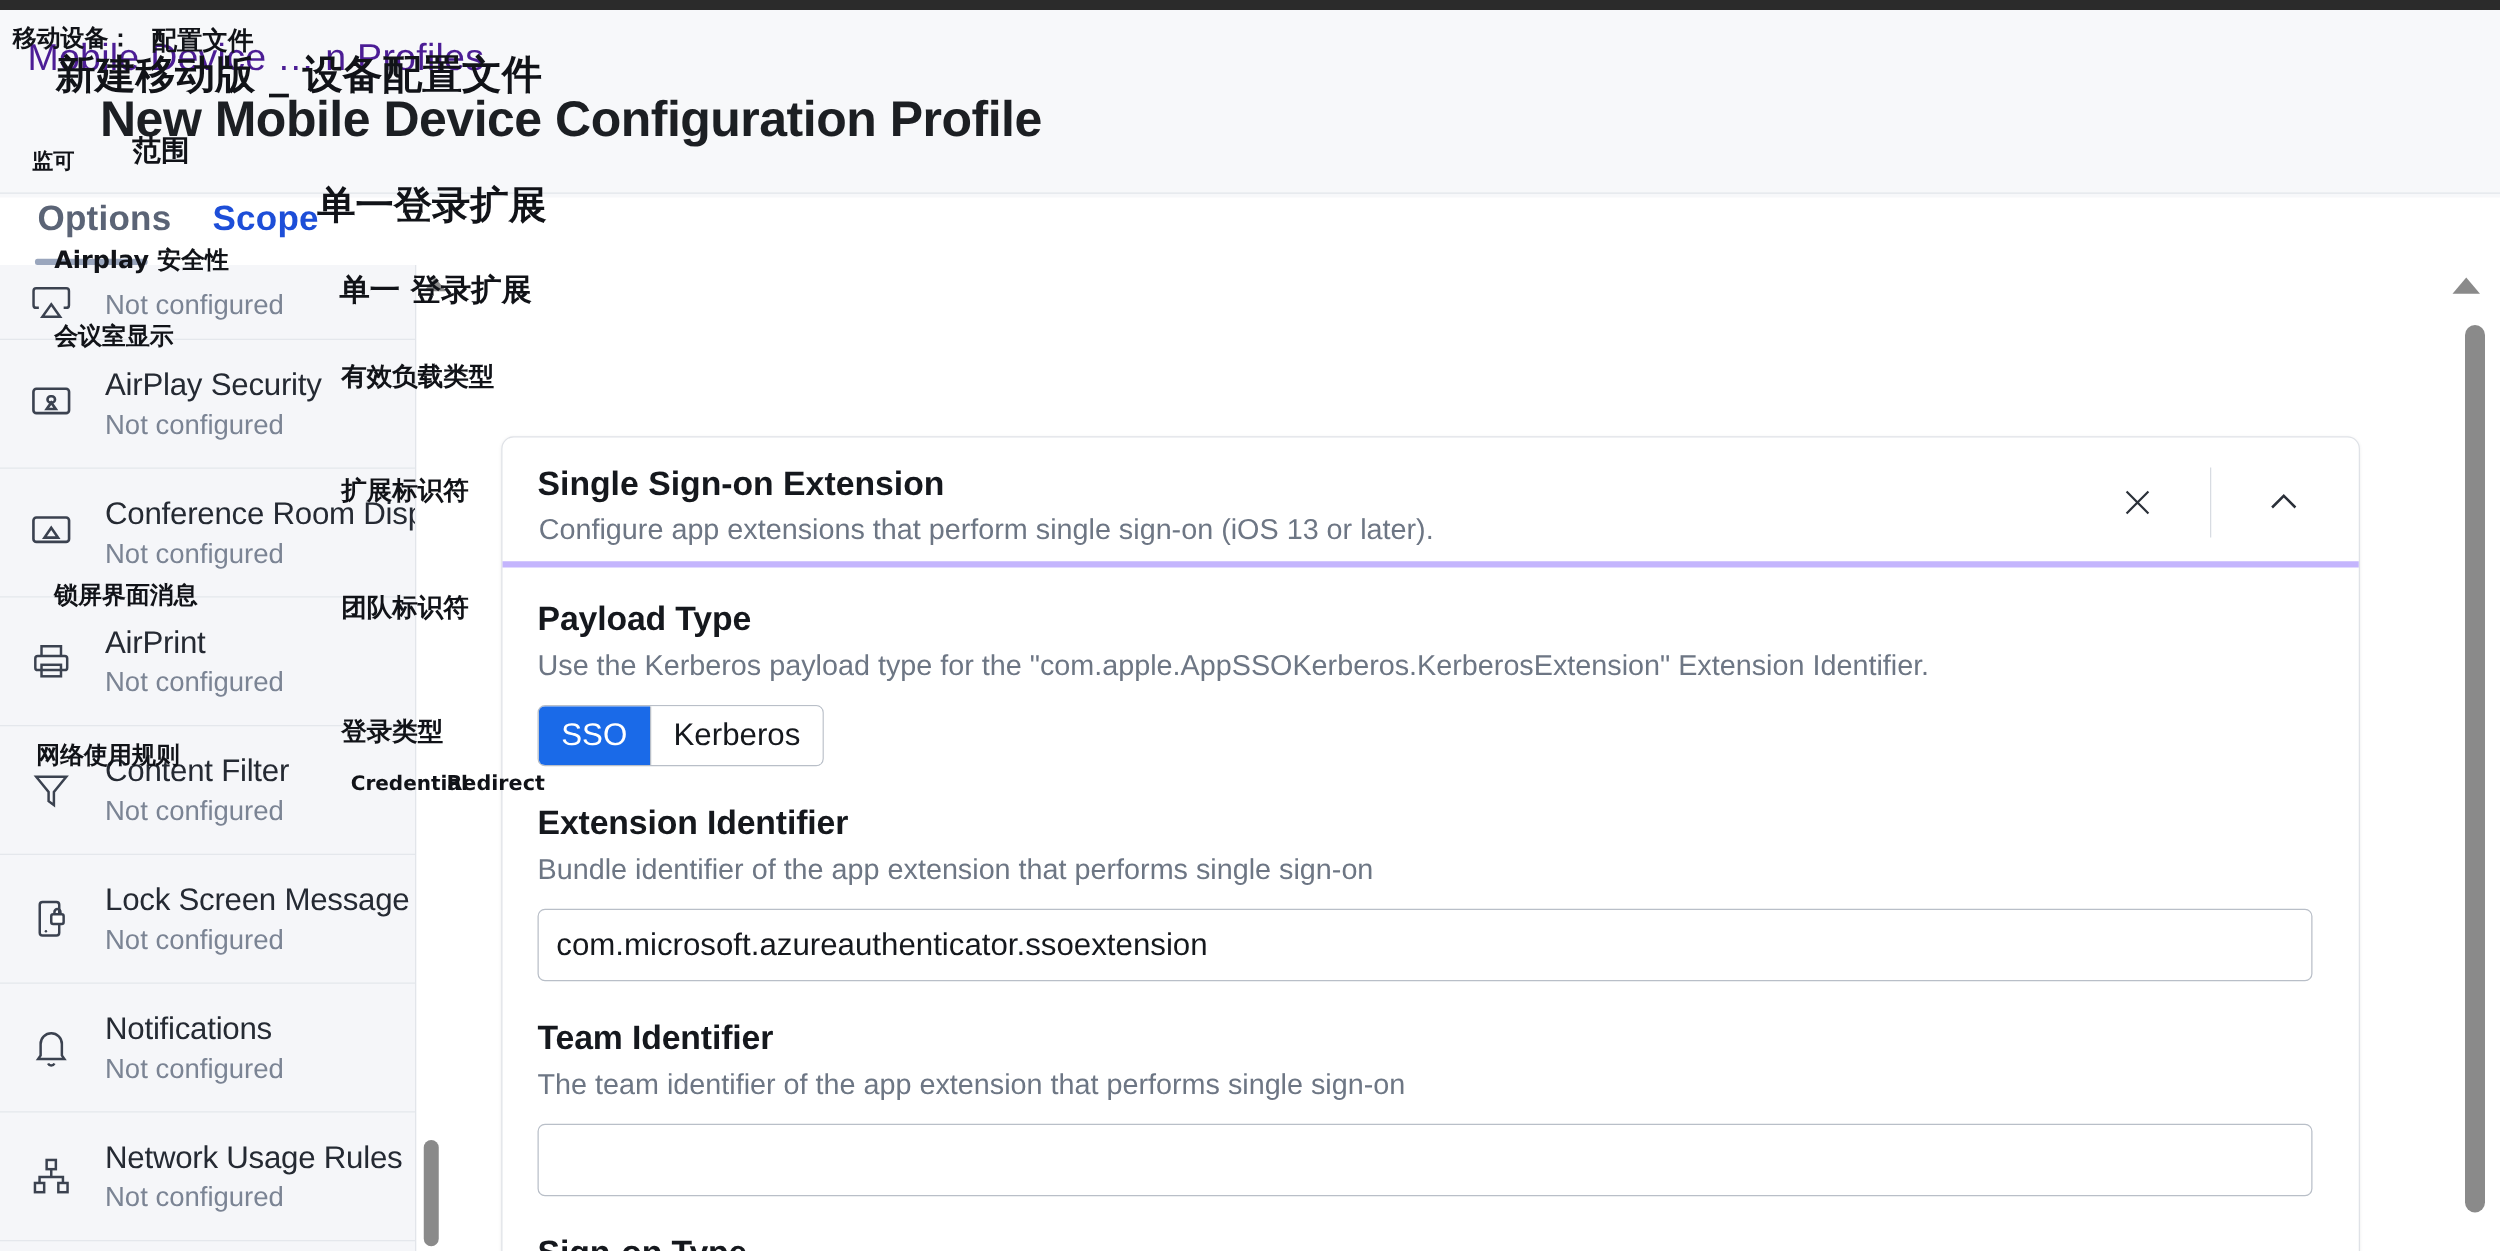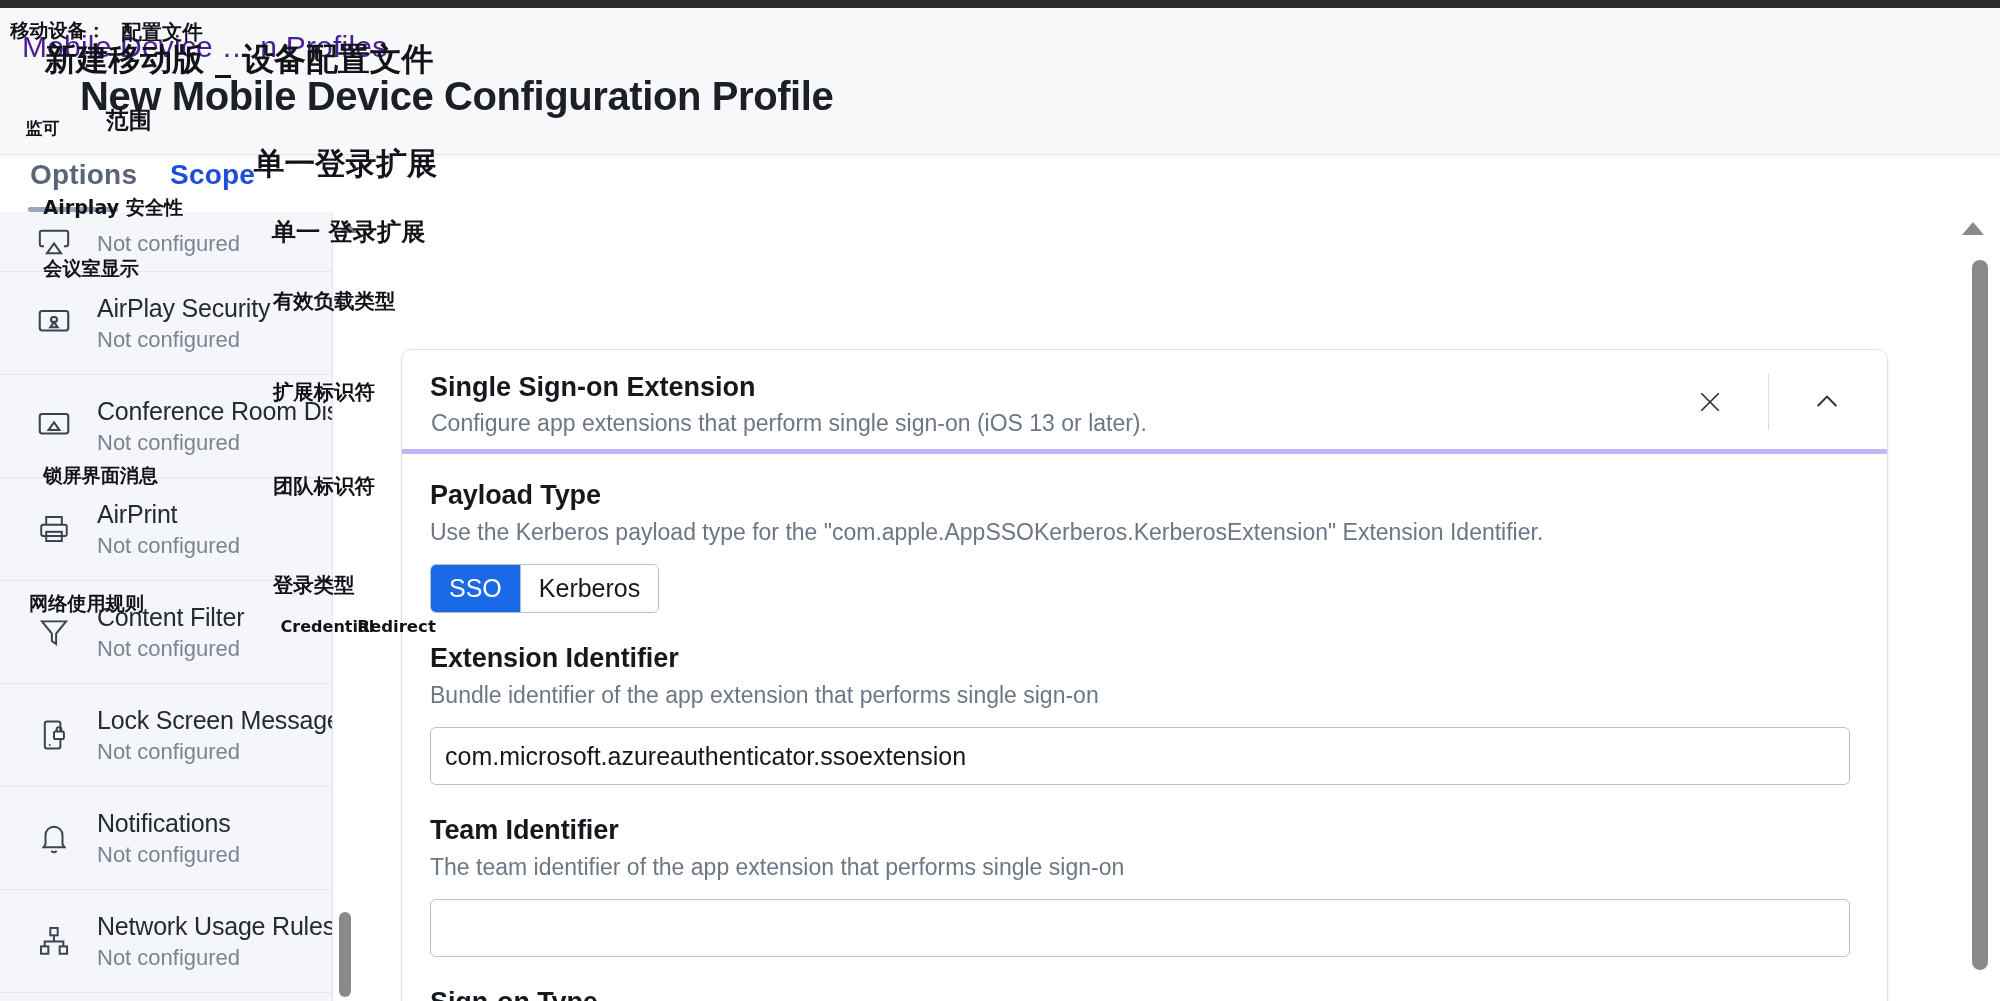--- a/index.html
+++ b/index.html
@@ -63,21 +63,21 @@
     position:absolute; left:0; top:0; width:333px; height:789px;
     background:#f5f6f9;
     border-right:1px solid #e2e5ea;
     overflow:hidden;
   }
   .side-item {
     position:relative;
     height:103px;
     border-bottom:1px solid #e4e7ec;
     display:flex; align-items:center;
-    padding-left:27px;
+    padding-left:14px;
   }
   .side-item.partial { height:60px; border-bottom:1px solid #e4e7ec; }
   .side-icon {
     width:54px; min-width:54px; height:54px;
     display:flex; align-items:center; justify-content:center;
     color:#3b4250;
   }
   .side-icon svg { display:block; }
   .side-text { padding-left:16px; }
   .side-title {

